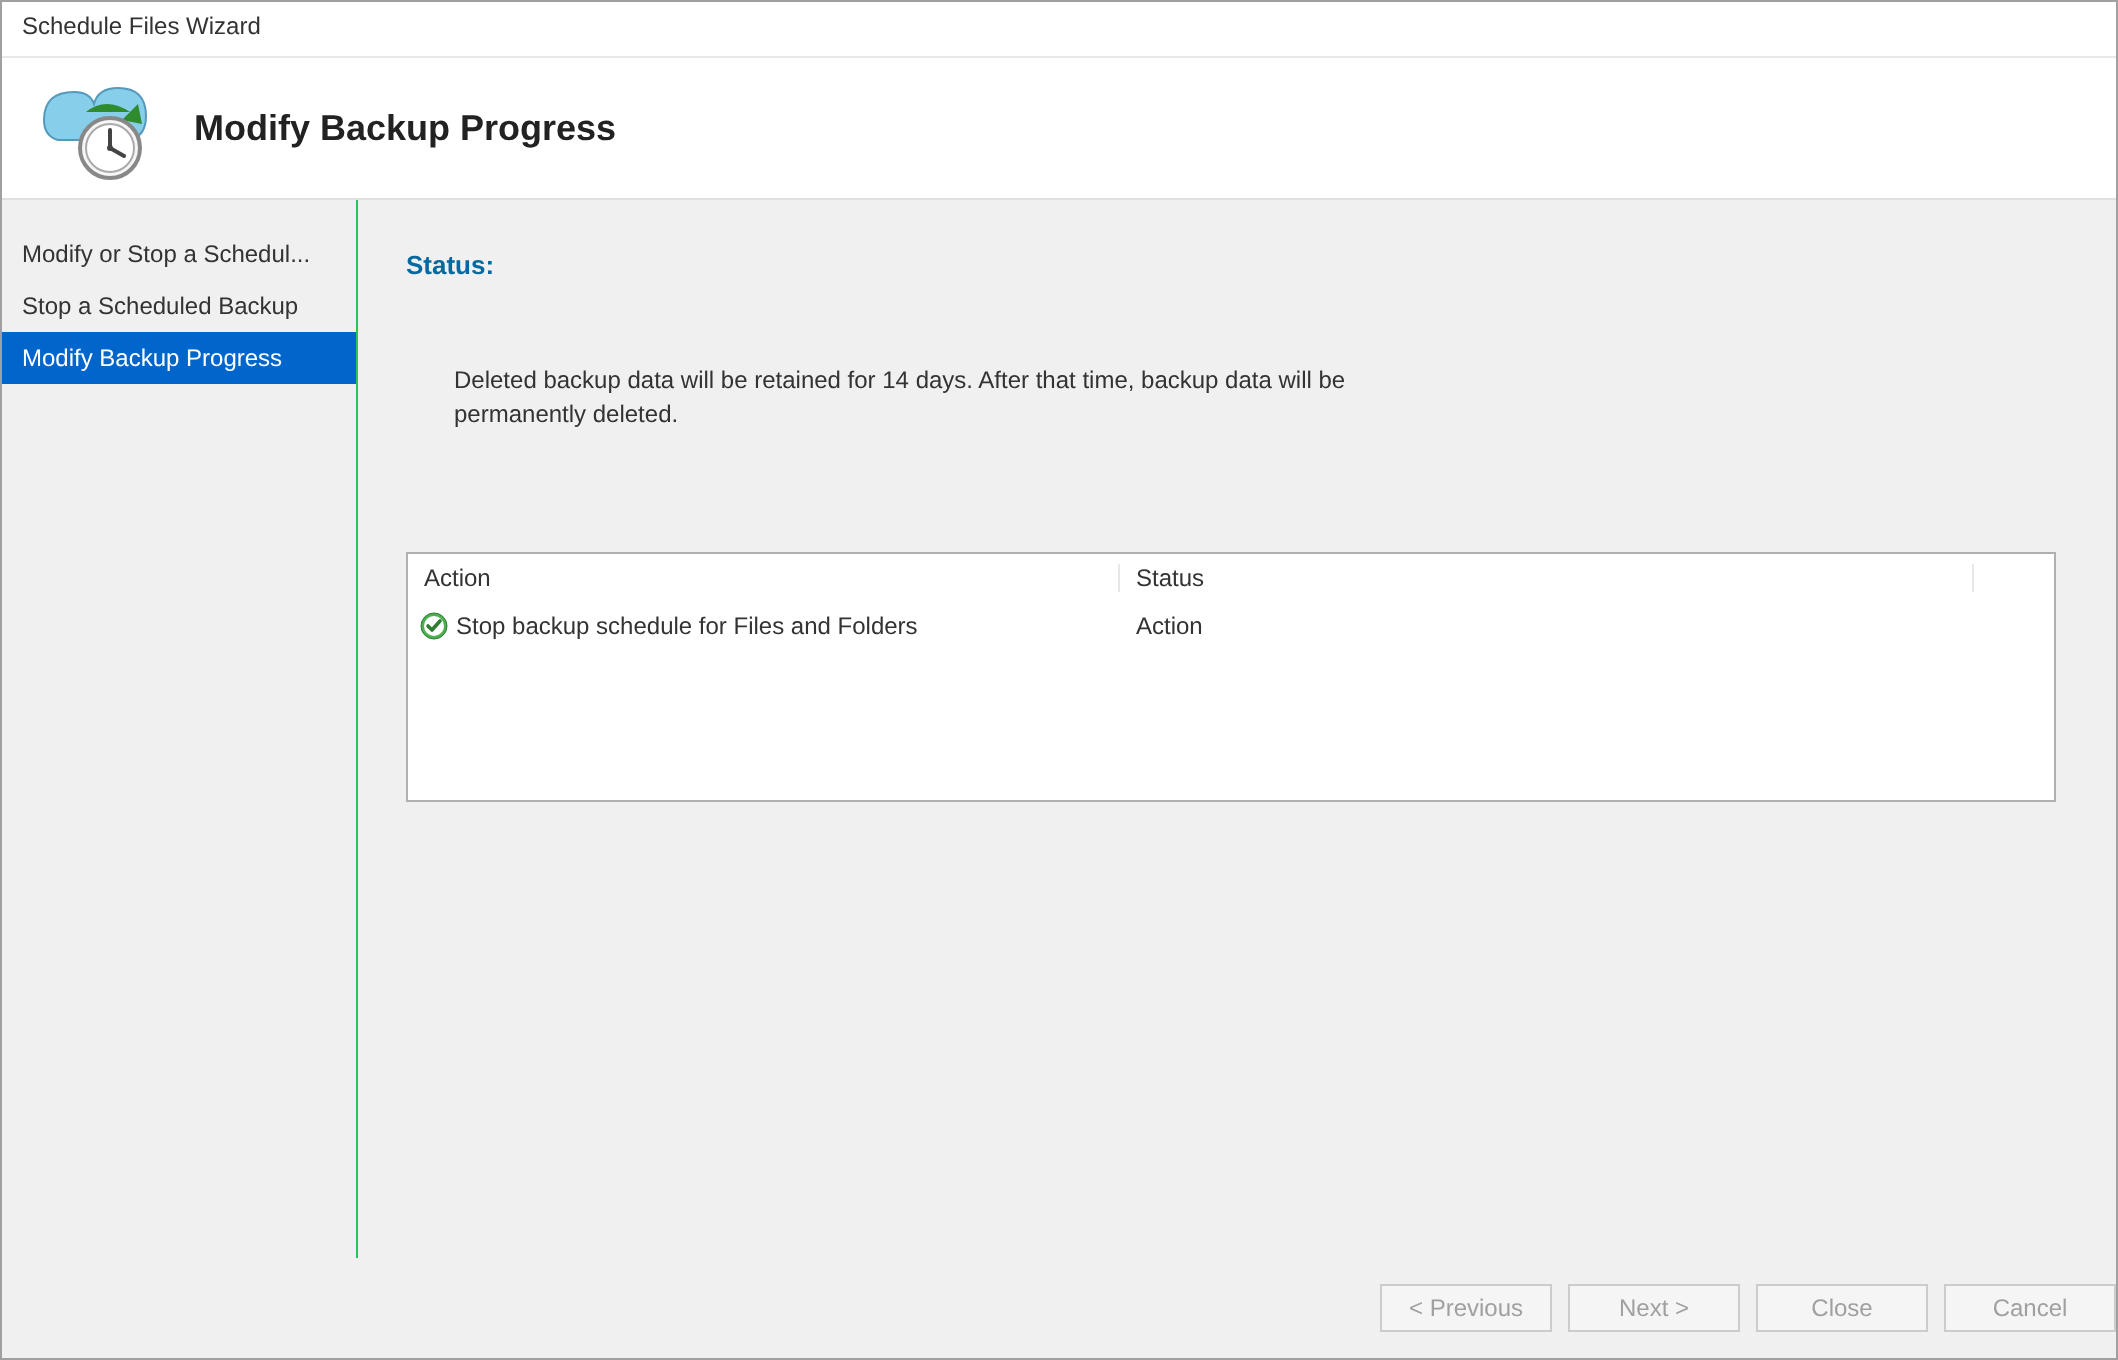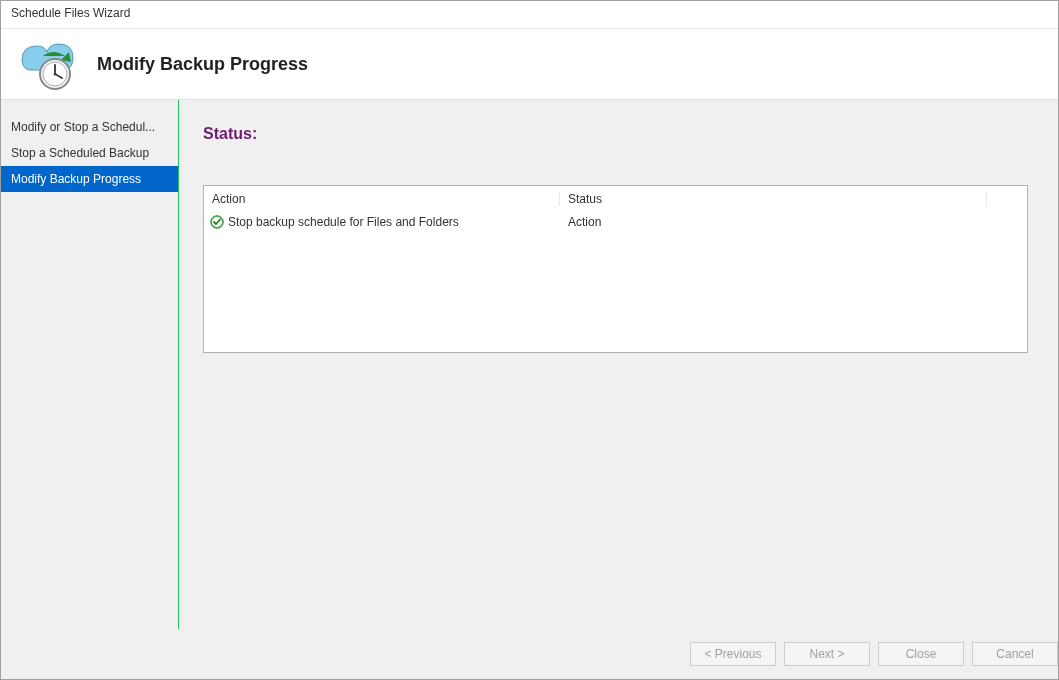--- a/index.html
+++ b/index.html
@@ -67,36 +67,36 @@
       background: #0066cc;
       color: #ffffff;
     }
     .content {
       flex: 1;
       background: #f0f0f0;
       padding: 25px 30px 25px 24px;
     }
     .status-label {
       font-weight: 700;
-      font-size: 16px;
-      color: #701a75;
+      font-size: 13px;
+      color: #0369a1;
       margin-bottom: 42px;
     }
     .description {
       font-size: 12px;
       color: #333;
       margin-left: 24px;
       max-width: 500px;
       line-height: 1.4;
       margin-bottom: 60px;
     }
     .table-container {
       border: 1px solid #b0b0b0;
       background: #ffffff;
-      height: 168px;
+      height: 125px;
     }
     .table-header {
       display: flex;
       height: 25px;
       align-items: center;
       font-size: 12px;
       color: #333;
     }
     .th-action {
       width: 356px;
@@ -176,20 +176,21 @@
 
 <div class="body">
   <div class="sidebar">
     <div class="sidebar-item">Modify or Stop a Schedul...</div>
     <div class="sidebar-item">Stop a Scheduled Backup</div>
     <div class="sidebar-item selected">Modify Backup Progress</div>
   </div>
 
   <div class="content">
     <div class="status-label">Status:</div>
+    <div class="description">Deleted backup data will be retained for 14 days. After that time, backup data will be permanently deleted.</div>
 
     <div class="table-container">
       <div class="table-header">
         <div class="th-action">Action</div>
         <div class="th-status">Status</div>
       </div>
       <div class="table-row">
         <div class="td-action">
           <span class="success-icon">
             <svg viewBox="0 0 14 14" width="14" height="14">

